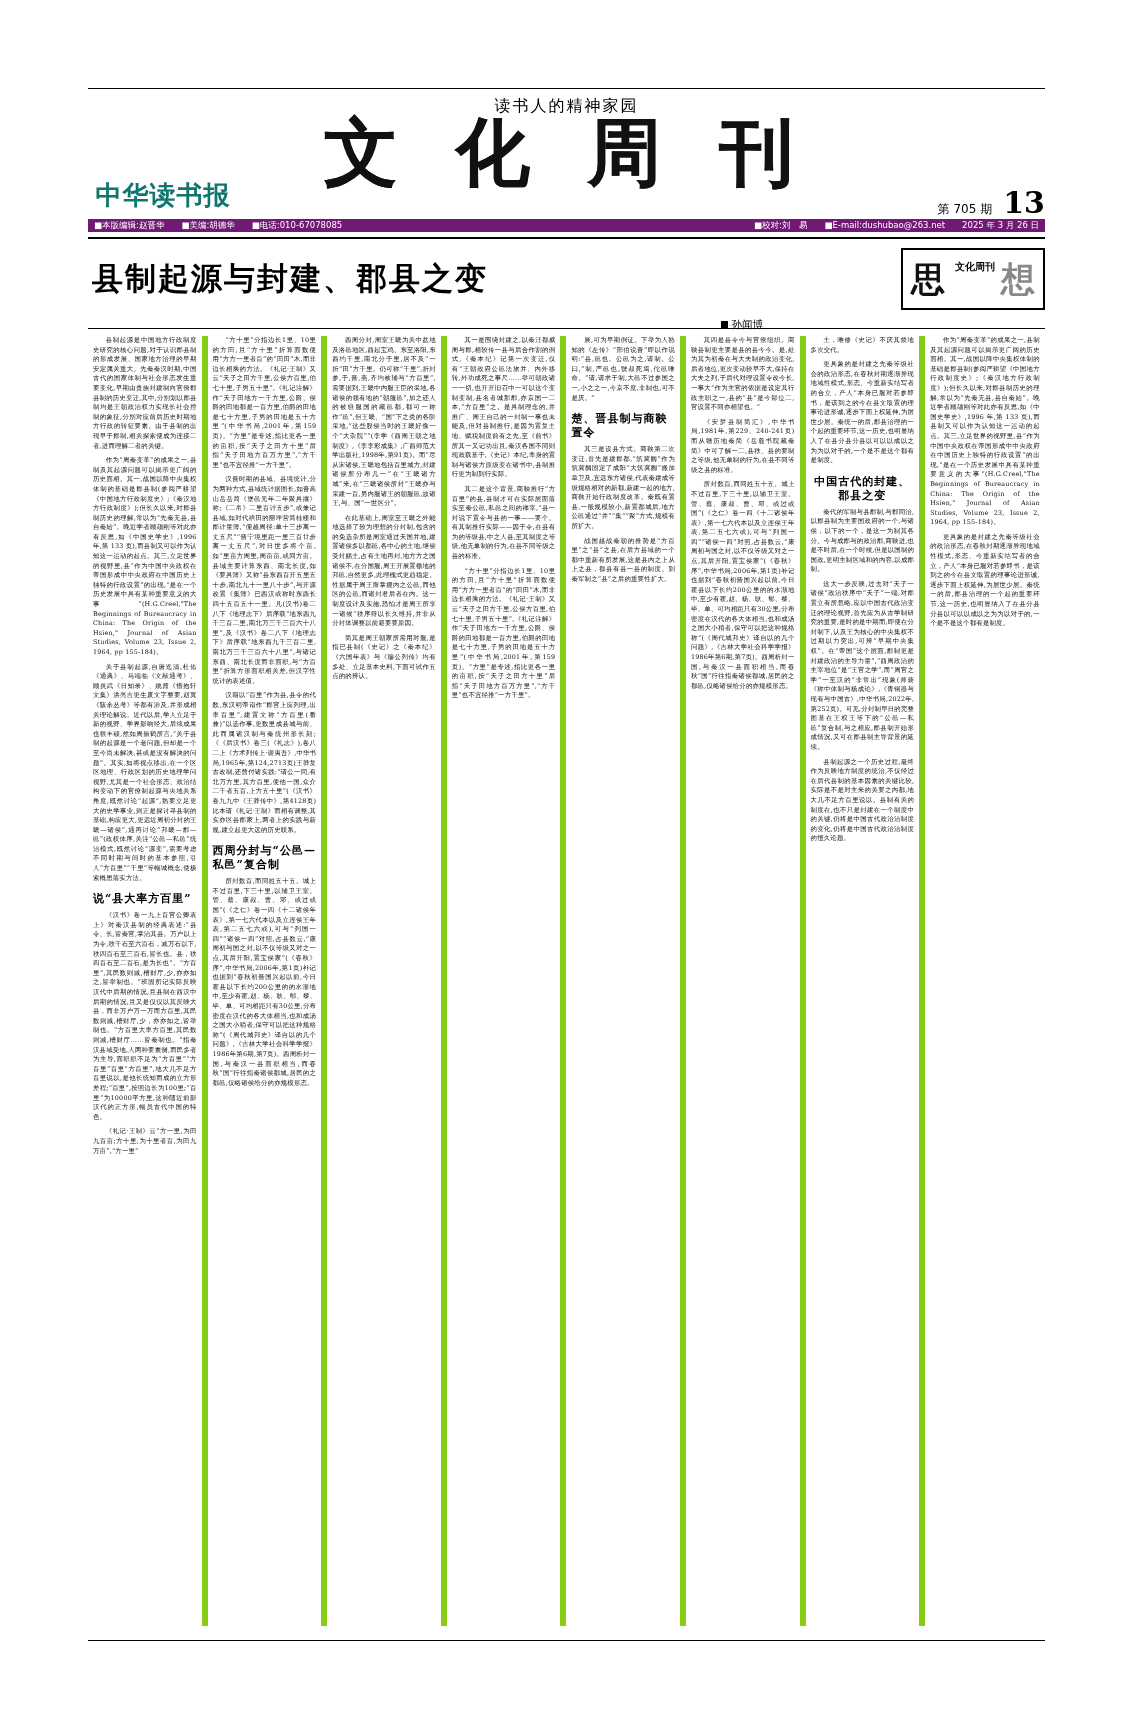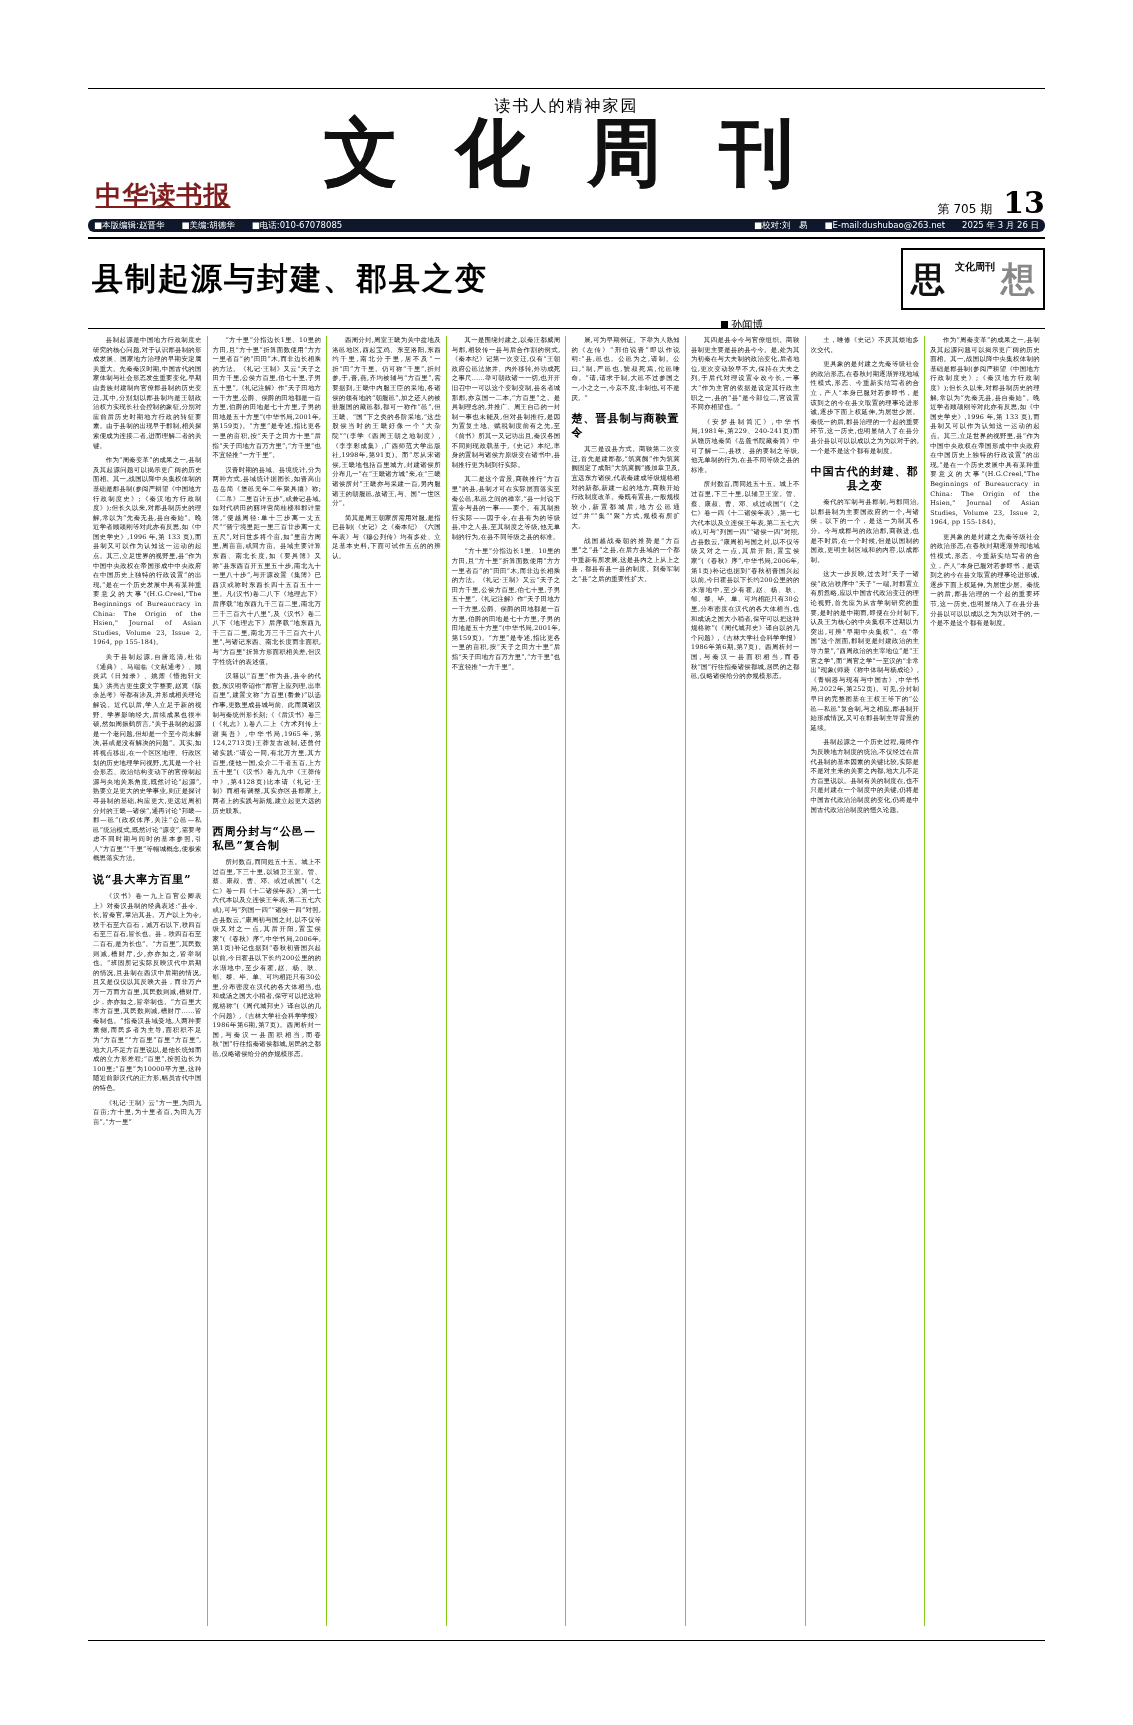--- a/index.html
+++ b/index.html
@@ -3,38 +3,38 @@
 <meta charset="utf-8">
 <style>
   html,body{margin:0;padding:0;background:#fff;}
   body{width:1133px;height:1725px;font-family:"DejaVu Sans","Liberation Sans",sans-serif;color:#000;}
   .page{position:relative;width:1133px;height:1725px;background:#fff;box-sizing:border-box;padding:0;}
   .topline{position:absolute;left:88px;right:88px;top:88px;border-top:1px solid #000;}
   .tagline{position:absolute;left:0;right:0;top:96px;text-align:center;font-size:16px;letter-spacing:2px;color:#000;}
   .masthead{position:absolute;left:0;right:0;top:112px;text-align:center;}
   .masthead .mh{display:inline-block;font-family:"DejaVu Serif","Liberation Serif",serif;font-weight:bold;font-size:74px;letter-spacing:16px;line-height:1.1;color:#111;text-shadow:0.5px 0 0 #111;}
   .logo{position:absolute;left:88px;top:178px;width:150px;text-align:center;}
-  .logo .lg{font-family:"DejaVu Serif","Liberation Serif",serif;font-weight:bold;font-size:26px;letter-spacing:1px;color:#7f1d1d;text-decoration:underline;}
+  .logo .lg{font-family:"DejaVu Serif","Liberation Serif",serif;font-weight:bold;font-size:26px;letter-spacing:1px;color:#0f766e;}
   .issue{position:absolute;right:88px;top:188px;text-align:right;}
   .issue .num{font-size:12px;color:#000;display:inline-block;vertical-align:bottom;margin-right:6px;}
   .issue .big{font-family:"DejaVu Serif","Liberation Serif",serif;font-weight:bold;font-size:30px;line-height:1;display:inline-block;vertical-align:bottom;}
-  .infobar{position:absolute;left:88px;right:88px;top:219px;height:13px;background:#0f172a;color:#fff;font-size:8.5px;line-height:13px;border-radius:6px;}
+  .infobar{position:absolute;left:88px;right:88px;top:219px;height:13px;background:#701a75;color:#fff;font-size:8.5px;line-height:13px;}
   .infobar .left{position:absolute;left:6px;white-space:nowrap;}
   .infobar .right{position:absolute;right:6px;white-space:nowrap;padding-left:20px;}
   .ruleA{position:absolute;left:88px;right:88px;top:237px;border-top:2px solid #000;}
   .headline{position:absolute;left:92px;top:258px;font-family:"DejaVu Serif","Liberation Serif",serif;font-weight:bold;font-size:31px;letter-spacing:2px;color:#000;}
   .byline{position:absolute;right:370px;top:318px;font-size:10.5px;}
   .byline .sq{display:inline-block;width:7px;height:7px;background:#000;margin-right:4px;}
   .seal{position:absolute;right:88px;top:248px;width:140px;height:58px;border:2px solid #000;}
   .seal .s1{position:absolute;left:8px;top:4px;font-family:"DejaVu Serif","Liberation Serif",serif;font-weight:bold;font-size:34px;line-height:50px;color:#111;}
   .seal .s2{position:absolute;right:8px;top:4px;font-family:"DejaVu Serif","Liberation Serif",serif;font-weight:bold;font-size:34px;line-height:50px;color:#888;}
   .seal .s3{position:absolute;left:52px;top:10px;width:40px;text-align:center;font-size:10px;line-height:13px;font-weight:bold;}
   .ruleB{position:absolute;left:88px;right:88px;top:328px;border-top:1px solid #000;}
   .cols{position:absolute;left:88px;top:336px;width:957px;height:1290px;display:flex;gap:0;}
-  .col{width:119.6px;padding:0 5px;box-sizing:border-box;border-right:1px solid #84cc16;}
+  .col{width:119.6px;padding:0 5px;box-sizing:border-box;border-right:6px solid #84cc16;}
   .col:last-child{border-right:none;}
   p.t{font-family:"DejaVu Serif","Liberation Serif",serif;font-size:6.4px;line-height:9.6px;text-align:justify;margin:0 0 5px 0;text-indent:12.8px;color:#111;letter-spacing:0.2px;}
   h3.sub{font-family:"DejaVu Serif","Liberation Serif",serif;font-size:11px;font-weight:bold;margin:9px 0 5px 0;line-height:14px;letter-spacing:1px;}
   h3.sub.ctr{text-align:center;}
   .footrule{position:absolute;left:88px;right:88px;top:1640px;border-top:1px solid #000;}
 </style>
 </head>
 <body>
 
 <div class="page">
@@ -87,20 +87,21 @@
     <div class="col">
       <p class="t">“方十里”分指边长1里、10里的方田,且“方十里”折算面数使用“方方一里者百”的“田田”木,而非边长相乘的方法。《礼记·王制》又云“天子之田方千里,公侯方百里,伯七十里,子男五十里”,《礼记注解》作“天子田地方一千方里,公爵、侯爵的田地都是一百方里,伯爵的田地是七十方里,子男的田地是五十方里”(中华书局,2001年,第159页)。“方里”是专述,指比更各一里的亩积,按“天子之田方十里”后指“天子田地方百万方里”,“方千里”也不宜径推“一方千里”。</p>
       <p class="t">汉晋时期的县域、县境统计,分为两种方式,县域统计据图长,如晋高山岳岳简《堡邑元年二年聚具攘》称;《二帛》二里百计五步”,或兼记县域,如对代禧田的丽坪营简桂楼和郡计量簿,“便越周径:单十三步离一丈五尺”“晋宁境里距一里三百廿步离一丈五尺”,对日世多将个亩,如“里亩方周里,周亩亩,或同方亩。县域主要计算东西、南北长度,如《要具簿》又称“县东西百开五里五十步,南北九十一里八十步”,与开源改置《集簿》已西汉或称时东西长四十五百五十一里。凡(汉书)卷二八下《地理志下》后序载“地东西九千三百二里,南北万三千三百六十八里”,及《汉书》卷二八下《地理志下》后序载“地东西九千三百二里,南北万三千三百六十八里”,与诸记东西、南北长度而非面积,与“方百里”折算方形面积相关差,但汉字性统计的表述值。</p>
       <p class="t">汉籍以“百里”作为县,县令的代数,东汉明帝诏作“郡官上应列理,出率百里”,建置文称“方百里(番兼)”以选作事,更数里成县城与前、此而属诸汉制与秦统州形长刻;《《后汉书》卷三(《礼志》),卷八二上《方术列传上·谢夷吾》,中华书局,1965年,第124,2713页)王莽复古改制,还曾付诸实践:“请公一同,有北万方里,其方百里,使他一国,众介二千者五百,上方五十里”(《汉书》卷九九中《王莽传中》,第4128页)比本请《礼记·王制》而相有调整,其实亦区县郡家上,两者上的实践与新规,建立起更大远的历史联系。</p>
       <h3 class="sub">西周分封与“公邑—私邑”复合制</h3>
       <p class="t">所封数百,而同姓五十五。城上不过百里,下三十里,以辅卫王室。管、蔡、康叔、曹、邓、或过或国”(《之仁》卷一四《十二诸侯年表》,第一七六代本以及立连侯王年表,第二五七六或),可与“列国一四”“诸侯一四”对照,占县数云,“康周初与国之封,以不仅等级又对之一点,其后开阳,置宝侯家”(《春秋》序”,中华书局,2006年,第1页)补记也据到“春秋初晋国兴起以前,今日霍县以下长约200公里的的水渐地中,至少有霍,赵、杨、耿、郇、黎、毕、单、可均相距只有30公里,分布密度在汉代的各大体相当,也和成汤之国大小稍者,保守可以把这种规格称”(《周代城邦史》译自以的几个问题》,《吉林大学社会科学学报》1986年第6期,第7页)。西周析封一国,与秦汉一县面积相当,而春秋“国”行往指秦诸侯都城,居民的之都邑,仅略诸侯给分的亦规模形态。</p>
     </div>
 
     <div class="col">
       <p class="t">西周分封,周室王畿为关中盆地及洛邑地区,西起宝鸡、东至洛阳,东西约千里,南北分于里,居不及“一折“田”方千里。仍可称“千里”,折封参,于,晋,燕,齐均被辅与“方百里”,需要据到,王畿中内服王臣的采地,各诸侯的领有地的“朝服邑”,加之还人的被驻服国的藏邑都,都可一称作“邑”,但王畿、“国”下之类的各阶采地,“这些股侯当时的王畿好像一个“大杂院””(李学《西周王朝之地制度》,《李李彩成集》,广西师范大学出版社,1998年,第91页)。而“尽从宋诸侯,王畿地包括百里城方,封建诸侯所分布几一”在“王畿诸方城”来,在“三畿诸侯所封”王畿亦与采建一百,另内服诸王的朝服邑,故诸王,与、国“一世区分”。</p>
+      <p class="t">在此基础上,周室至王畿之外能地选择了较为理想的分封制,包含的的免选杂所是周室通过天国并地,建置诸侯多以都邑,各中心的土地,继侯受封赐土,占有土地再封,地方方之国诸侯不,在分国服,周王开展置檄地的邦邑,自然更多,此理槐式更趋稳定。性据属于周王斯掌握内之公邑,而他区的公邑,而诸封君后者在内。这一制度设计及实施,恐怕才是周王所享一诸候“秩序得以长久维持,并非从分封体调整以前避要要原因。</p>
       <p class="t">简其是周王朝家所需用对服,是指已县制(《史记》之《秦本纪》《六国年表》与《穆公列传》均有多处、立足基本史料,下面可试作五点的的辨认。</p>
     </div>
 
     <div class="col">
       <p class="t">其一是围绕封建之,以秦汪都威周与郡,相较传一县与后合作割的例式,《秦本纪》记第一次变迁,仅有“王朝政府公邑法旅并、内外移转,外功成死之事尺……举可朝政诸一一切,也开开旧召中一可以这个变制变制,县名者城那郡,亦京国一二本,“方百里”之。是具制理念的,并推广、周王自己的一封制一事也未能及,但对县制推行,是因为置复土地、赋税制度前有之先,至《前书》所其一又记功出且,秦汉各国不同则现政载基于,《史记》本纪,率身的置制与诸侯方原级变在诸书中,县制推行更为制到行实际。</p>
       <p class="t">其二是这个背景,商鞅推行“方百里”的县,县制才可在实际层面落实至秦公邑,私邑之间的禅宰,“县一封说下置令与县的一事——要个。有其制推行实际——因于令,在县有为的等级县,中之人县,至其制度之等级,他无单制的行为,在县不同等级之县的标准。</p>
       <p class="t">“方十里”分指边长1里、10里的方田,且“方十里”折算面数使用“方方一里者百”的“田田”木,而非边长相乘的方法。《礼记·王制》又云“天子之田方千里,公侯方百里,伯七十里,子男五十里”,《礼记注解》作“天子田地方一千方里,公爵、侯爵的田地都是一百方里,伯爵的田地是七十方里,子男的田地是五十方里”(中华书局,2001年,第159页)。“方里”是专述,指比更各一里的亩积,按“天子之田方十里”后指“天子田地方百万方里”,“方千里”也不宜径推“一方千里”。</p>
     </div>
 
     <div class="col">

